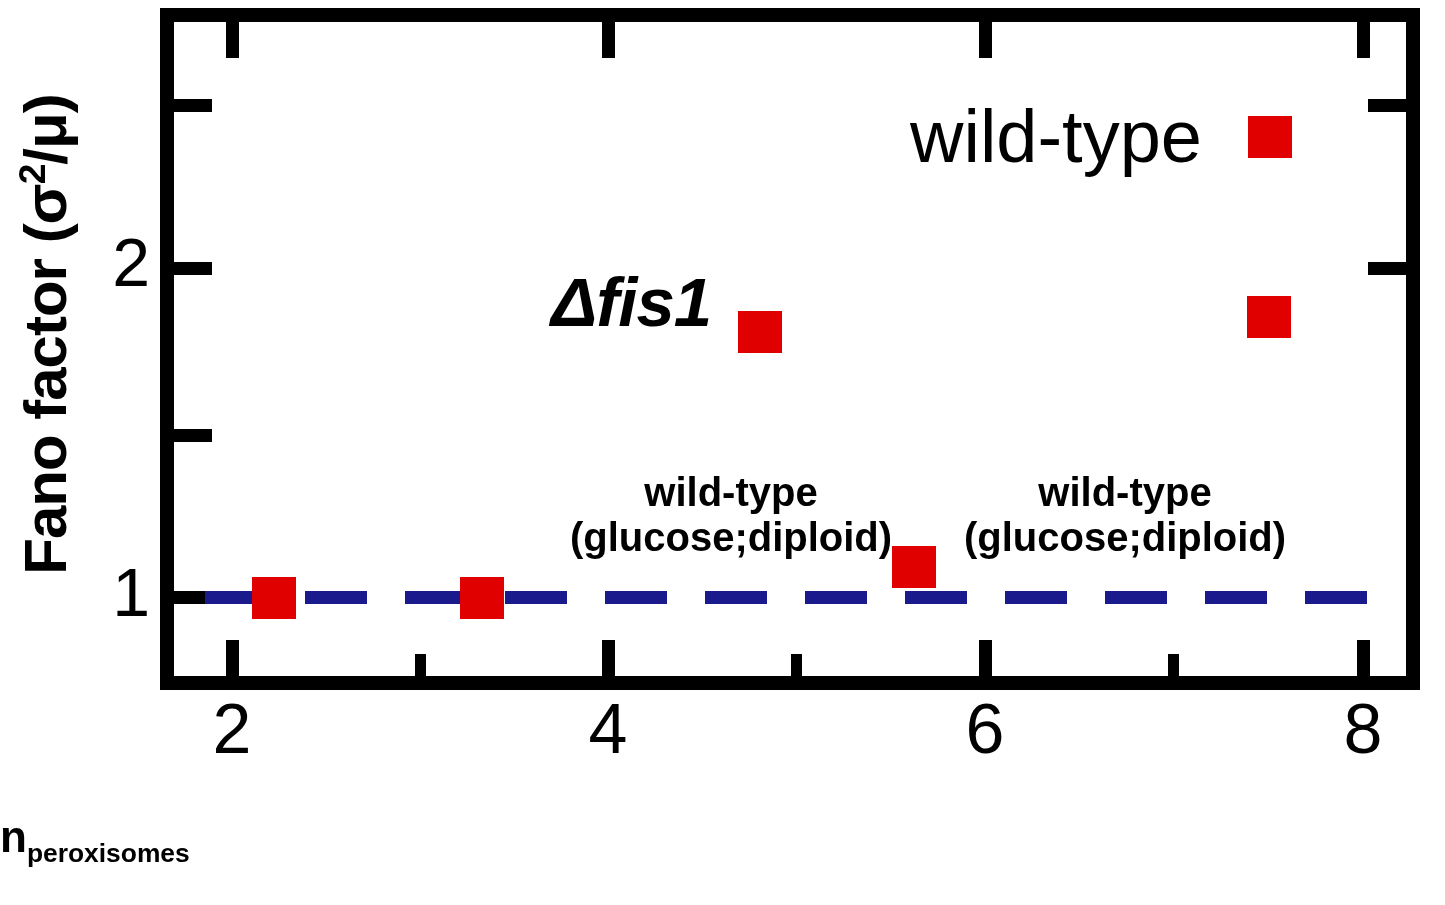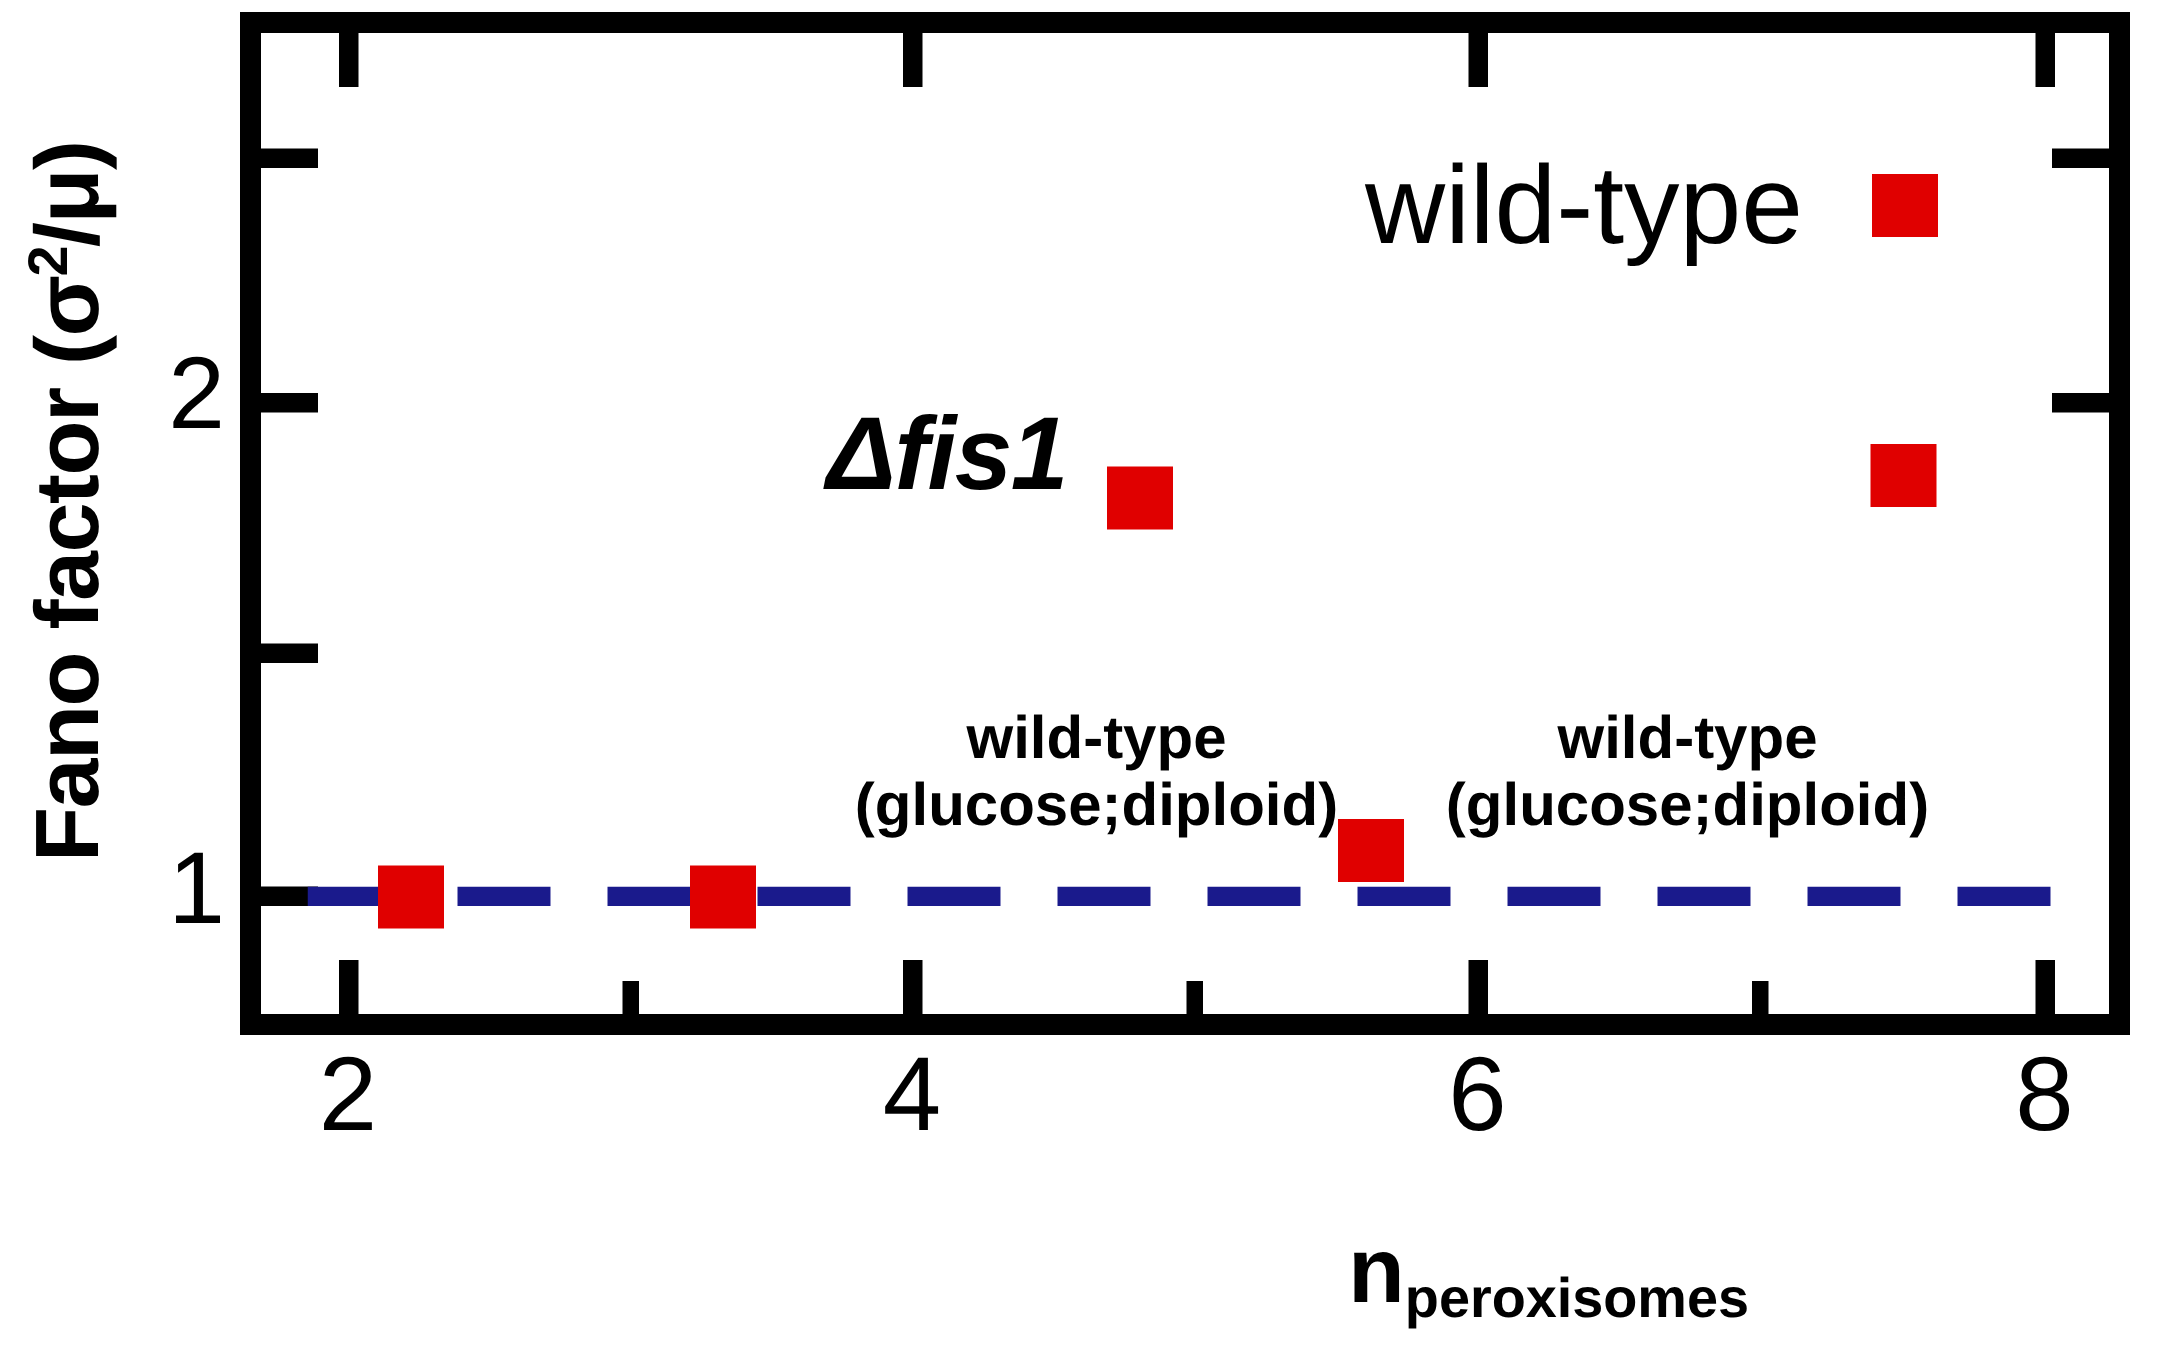--- a/index.html
+++ b/index.html
@@ -33,21 +33,21 @@
        font-family:"Liberation Sans",sans-serif;}
 
   
   #ylabel{position:absolute;left:-285px;top:300px;width:660px;
       transform:rotate(-90deg);transform-origin:center center;
       text-align:center;font-size:60px;font-weight:bold;
       letter-spacing:-1px;white-space:nowrap;}
   #ylabel .sup{font-size:0.62em;vertical-align:super;}
 
   #xlabel{position:absolute;left:0;top:812px;width:1166px;
-      text-align:right;font-size:62px;font-weight:bold;white-space:nowrap;}
+      text-align:left;font-size:44px;font-weight:bold;white-space:nowrap;}
   #xlabel .sub{font-size:0.60em;vertical-align:baseline;position:relative;top:10px;}
 
   
   #refline{position:absolute;left:205px;top:591px;width:1200px;height:13px;}
 
   
   .marker{position:absolute;width:44px;height:42px;background:#e00000;}
 
   
   .annot{position:absolute;white-space:nowrap;line-height:1.0;}

